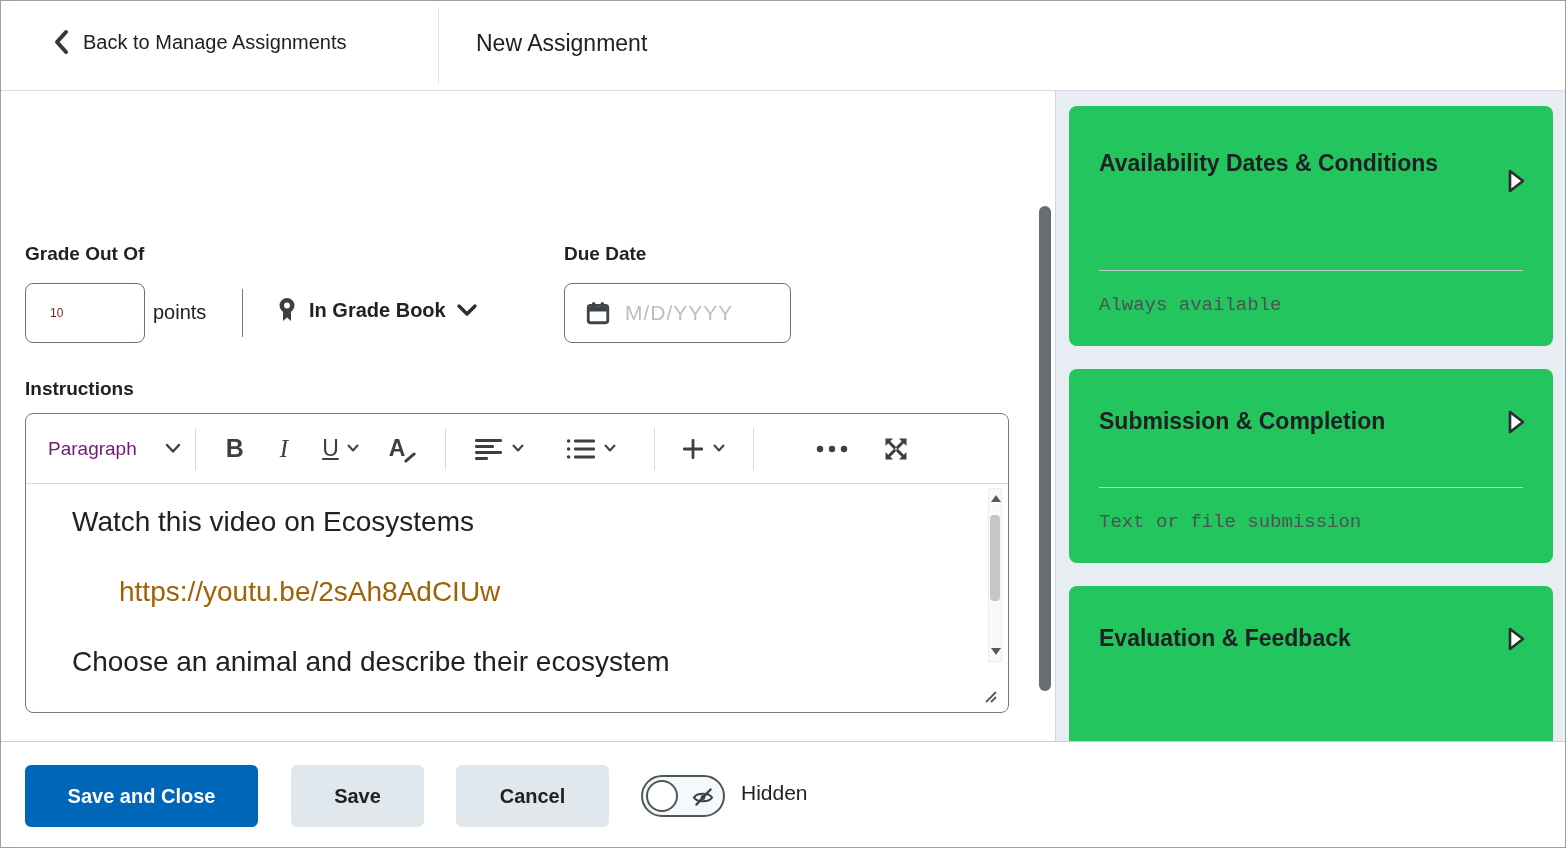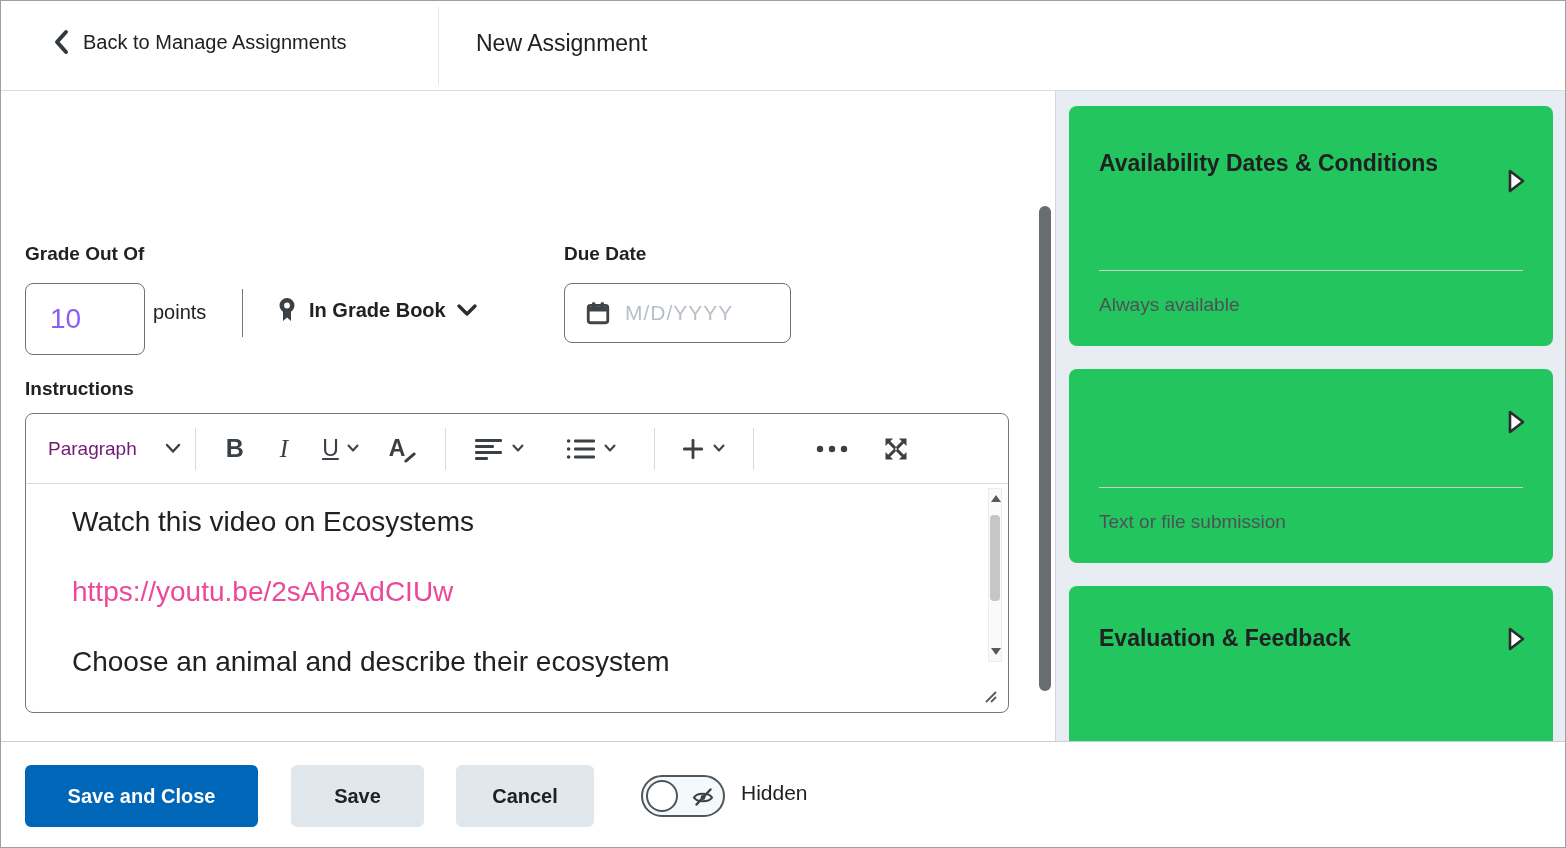--- a/index.html
+++ b/index.html
@@ -12,21 +12,21 @@
   .back-btn { position:absolute; left:52px; top:28px; display:flex; align-items:center; gap:14px; cursor:pointer; }
   .back-btn span { font-size:20px; color:#202122; }
   .header-divider { position:absolute; left:437px; top:6px; width:1px; height:78px; background:#e4e7ea; }
   .page-title { position:absolute; left:475px; top:29px; font-size:23px; color:#202122; }
 
   
   .main { position:absolute; left:0; top:90px; width:1030px; height:758px; background:#fff; }
   .standards-link { position:absolute; left:24px; top:-17px; font-size:19px; font-weight:700; color:#0a6cc8; z-index:1; }
 
   .field-label { position:absolute; font-size:19px; font-weight:700; color:#202122; }
-  .grade-input { position:absolute; left:24px; top:192px; width:120px; height:72px; border:1px solid #6b7176; border-radius:8px; font-family:"Liberation Sans",sans-serif; font-size:28px; color:#8b5cf6; padding-left:24px; background:#fff; }
+  .grade-input { position:absolute; left:24px; top:192px; width:120px; height:60px; border:1px solid #6b7176; border-radius:8px; font-family:"Liberation Sans",sans-serif; font-size:12px; color:#7f1d1d; padding-left:24px; background:#fff; }
   .points-text { position:absolute; left:152px; top:210px; font-size:20px; color:#202122; }
   .grade-divider { position:absolute; left:241px; top:198px; width:1px; height:48px; background:#75797d; }
   .gradebook-btn { position:absolute; left:274px; top:206px; display:flex; align-items:center; gap:10px; cursor:pointer; }
   .gradebook-btn .gb-label { font-size:20px; font-weight:700; color:#202122; }
 
   .date-input-wrap { position:absolute; left:563px; top:192px; width:227px; height:60px; border:1px solid #6b7176; border-radius:8px; background:#fff; display:flex; align-items:center; padding-left:20px; gap:14px; }
   .date-placeholder { font-size:21px; letter-spacing:1px; color:#b8bfc6; }
 
   
   .editor { position:absolute; left:24px; top:322px; width:984px; height:300px; border:1px solid #75797c; border-radius:8px; background:#fff; }
@@ -34,21 +34,21 @@
   .tb-item { display:flex; align-items:center; gap:8px; color:#3b4045; cursor:pointer; }
   .tb-divider { width:1px; height:42px; background:#d6dbdf; margin:0 14px; }
   .para-label { font-size:19px; color:#701a75; }
   .tb-b { font-size:25px; font-weight:700; }
   .tb-i { font-size:25px; font-style:italic; font-family:"Liberation Serif",serif; }
   .tb-u { font-size:23px; text-decoration:underline; }
   .tb-a { font-size:23px; font-weight:700; position:relative; }
   .tb-a::after { content:""; position:absolute; right:-12px; bottom:3px; width:14px; height:3px; background:#3b4045; transform:rotate(-40deg); border-radius:2px; }
   .editor-body { position:absolute; left:1px; top:70px; width:958px; height:196px; overflow:hidden; }
   .ed-line { position:absolute; left:45px; font-size:28px; color:#202122; white-space:nowrap; }
-  .ed-link { color:#ec4899; text-decoration:none; cursor:pointer; }
+  .ed-link { color:#a16207; text-decoration:none; cursor:pointer;margin-left:47px; }
   .ed-scrollbar { position:absolute; right:6px; top:74px; width:14px; height:174px; background:#fafafa; border:1px solid #ececec; }
   .ed-sb-thumb { position:absolute; left:1px; top:26px; width:10px; height:86px; background:#c6c6c6; border-radius:4px; }
   .ed-sb-arrow { position:absolute; left:2px; width:0; height:0; border-left:5px solid transparent; border-right:5px solid transparent; }
   .ed-sb-up { top:6px; border-bottom:7px solid #555a5e; }
   .ed-sb-down { bottom:6px; border-top:7px solid #555a5e; }
   .resize-handle { position:absolute; right:10px; bottom:8px; width:18px; height:18px; cursor:nwse-resize; }
 
   
   .attach-row { position:absolute; left:24px; top:683px; width:984px; height:90px; background:#f3f8fb; border-radius:8px 8px 0 0; }
   .attach-icons { position:absolute; left:36px; top:22px; display:flex; gap:36px; color:#3b4045; }
@@ -58,29 +58,29 @@
   
   .content-scroll-thumb { position:absolute; left:1038px; top:205px; width:12px; height:485px; background:#686d71; border-radius:6px; z-index:2; }
   .panel-separator { position:absolute; left:1054px; top:90px; width:1px; height:758px; background:#d2d7db; }
 
   
   .sidebar { position:absolute; left:1055px; top:90px; width:511px; height:758px; background:#e8edf3; }
   .card { position:absolute; left:13px; width:484px; background:#22c55e; border-radius:8px; }
   .card-title { position:absolute; left:30px; font-size:23px; font-weight:700; color:#202122; line-height:44px; width:390px; }
   .card-caret { position:absolute; right:26px; cursor:pointer; }
   .card-divider { position:absolute; left:30px; width:424px; height:1px; background:#c9ced4; }
-  .card-summary { position:absolute; left:30px; font-size:19px; color:#4e5256; }
+  .card-summary { position:absolute; left:30px; font-size:19px; color:#4e5256;font-family:Liberation Mono, monospace; }
 
   
   .footer { position:absolute; left:0; top:740px; width:100%; height:108px; background:#fff; border-top:1px solid #c9cfd5; z-index:10;padding-left:32px; }
   .btn { position:absolute; top:23px; height:62px; border:none; border-radius:6px; font-family:"Liberation Sans",sans-serif; font-size:20px; font-weight:700; cursor:pointer; }
   .btn-primary { left:24px; width:233px; background:#0066b8; color:#fff; }
   .btn-secondary { background:#e0e7ed; color:#202122; }
   .btn-save { left:290px; width:133px; }
-  .btn-cancel { left:455px; width:138px; }
+  .btn-cancel { left:455px; width:153px; }
   .toggle { position:absolute; left:640px; top:33px; width:84px; height:42px; border:2px solid #4f5559; border-radius:21px; background:#f4f9fc; cursor:pointer; }
   .toggle-knob { position:absolute; left:3px; top:3px; width:32px; height:32px; background:#fff; border:2px solid #4f5559; border-radius:50%; }
   .toggle-eye { position:absolute; right:8px; top:8px; color:#3b4045; }
   .toggle-label { position:absolute; left:740px; top:39px; font-size:21px; color:#202122; }
 
   svg { display:block; }
 </style>
 </head>
 <body>
 
@@ -279,20 +279,21 @@
     <div class="card" style="top:15px; height:240px;">
       <div class="card-title" style="top:35px;">Availability Dates &amp; Conditions</div>
       <svg class="card-caret" style="top:62px;" width="22" height="26" viewBox="0 0 22 26">
         <polygon points="5,3 18,13 5,23" fill="#fff" stroke="#2a2d2f" stroke-width="2.6" stroke-linejoin="round"></polygon>
       </svg>
       <div class="card-divider" style="top:164px;"></div>
       <div class="card-summary" style="top:188px;">Always available</div>
     </div>
 
     <div class="card" style="top:278px; height:194px;">
+      <div class="card-title" style="top:30px; width:430px;">Submission &amp; Completion</div>
       <svg class="card-caret" style="top:40px;" width="22" height="26" viewBox="0 0 22 26">
         <polygon points="5,3 18,13 5,23" fill="#fff" stroke="#2a2d2f" stroke-width="2.6" stroke-linejoin="round"></polygon>
       </svg>
       <div class="card-divider" style="top:118px;"></div>
       <div class="card-summary" style="top:142px;">Text or file submission</div>
     </div>
 
     <div class="card" style="top:495px; height:240px;">
       <div class="card-title" style="top:30px; width:430px;">Evaluation &amp; Feedback</div>
       <svg class="card-caret" style="top:40px;" width="22" height="26" viewBox="0 0 22 26">

